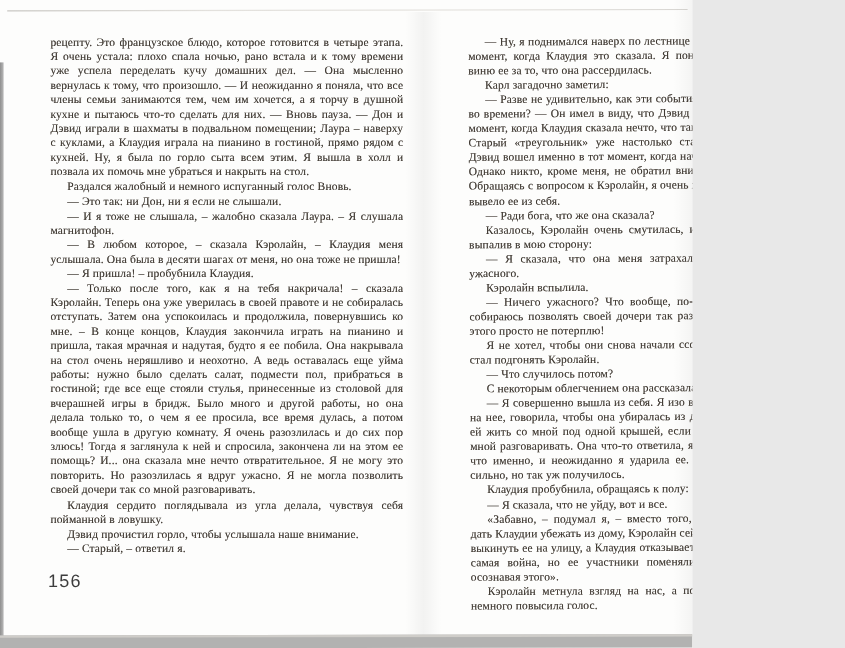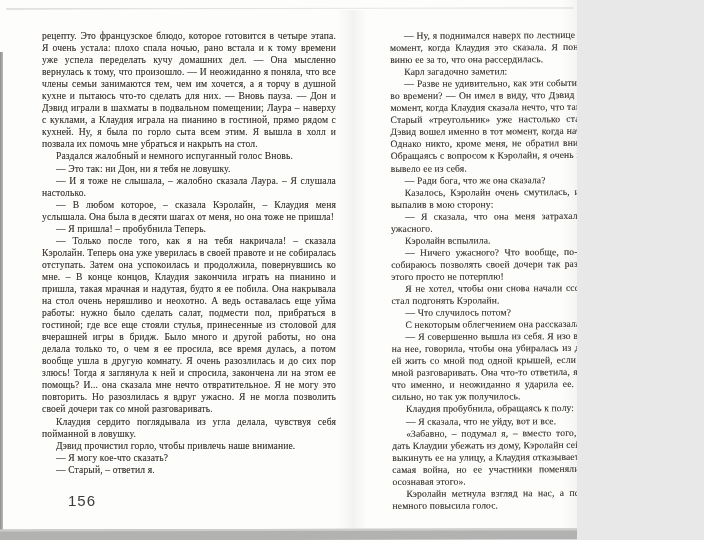--- a/index.html
+++ b/index.html
@@ -45,43 +45,42 @@
   }
   .page-text.left{left:42px;width:294px;}
   .page-text.right{left:390px;width:284px;transform:rotate(-0.3deg);transform-origin:top left;}
   .page-text p{margin:0;text-indent:14px;}
   .page-text p.noindent{text-indent:0;}
   .folio{
     position:absolute;
     font-family:"Liberation Sans","DejaVu Sans",sans-serif;
     font-size:15px;color:#3d3d3d;letter-spacing:1px;
   }
-  .folio.left{left:40px;top:492px;margin-left:28px;}
+  .folio.left{left:40px;top:476px;}
   .folio.right{left:636px;top:497px;transform:rotate(-1deg);}
 </style>
 </head>
 <body>
 
 <div class="photo">
   <div class="top-edge"></div>
   <div class="left-edge"></div>
   <div class="gutter-shadow"></div>
   <div class="right-shade"></div>
 
   <div class="page-text left">
       <p class="noindent">рецепту. Это французское блюдо, которое готовится в четыре этапа. Я очень устала: плохо спала ночью, рано встала и к тому времени уже успела переделать кучу домашних дел. — Она мысленно вернулась к тому, что произошло. — И неожиданно я поняла, что все члены семьи занимаются тем, чем им хочется, а я торчу в душной кухне и пытаюсь что-то сделать для них. — Вновь пауза. — Дон и Дэвид играли в шахматы в подвальном помещении; Лаура – наверху с куклами, а Клаудия играла на пианино в гостиной, прямо рядом с кухней. Ну, я была по горло сыта всем этим. Я вышла в холл и позвала их помочь мне убраться и накрыть на стол.</p>
       <p>Раздался жалобный и немного испуганный голос Вновь.</p>
-      <p>— Это так: ни Дон, ни я тебя не ловушку.</p>
-      <p>— И я тоже не слышала, – жалобно сказала Лаура. – Я слушала настолько.</p>
+      <p>— Это так: ни Дон, ни я если не слышали.</p>
+      <p>— И я тоже не слышала, – жалобно сказала Лаура. – Я слушала магнитофон.</p>
       <p>— В любом которое, – сказала Кэролайн, – Клаудия меня услышала. Она была в десяти шагах от меня, но она тоже не пришла!</p>
-      <p>— Я пришла! – пробубнила Теперь.</p>
+      <p>— Я пришла! – пробубнила Клаудия.</p>
       <p>— Только после того, как я на тебя накричала! – сказала Кэролайн. Теперь она уже уверилась в своей правоте и не собиралась отступать. Затем она успокоилась и продолжила, повернувшись ко мне. – В конце концов, Клаудия закончила играть на пианино и пришла, такая мрачная и надутая, будто я ее побила. Она накрывала на стол очень неряшливо и неохотно. А ведь оставалась еще уйма работы: нужно было сделать салат, подмести пол, прибраться в гостиной; где все еще стояли стулья, принесенные из столовой для вчерашней игры в бридж. Было много и другой работы, но она делала только то, о чем я ее просила, все время дулась, а потом вообще ушла в другую комнату. Я очень разозлилась и до сих пор злюсь! Тогда я заглянула к ней и спросила, закончена ли на этом ее помощь? И... она сказала мне нечто отвратительное. Я не могу это повторить. Но разозлилась я вдруг ужасно. Я не могла позволить своей дочери так со мной разговаривать.</p>
       <p>Клаудия сердито поглядывала из угла делала, чувствуя себя пойманной в ловушку.</p>
-      <p>Дэвид прочистил горло, чтобы привлечь наше внимание.</p>
-      <p>— Я могу кое-что сказать?</p>
+      <p>Дэвид прочистил горло, чтобы услышала наше внимание.</p>
       <p>— Старый, – ответил я.</p>
     </div>
 
   <div class="page-text right">
       <p>— Ну, я поднимался наверх по лестнице и пришел как раз в тот момент, когда Клаудия это сказала. Я понимаю Кэролайн, и не виню ее за то, что она рассердилась.</p>
       <p>Карл загадочно заметил:</p>
       <p>— Разве не удивительно, как эти события удачно распределены во времени? — Он имел в виду, что Дэвид появился как раз в тот момент, когда Клаудия сказала нечто, что так разгневало Кэролайн. Старый «треугольник» уже настолько стал частью семьи, что Дэвид вошел именно в тот момент, когда начала разгораться ссора. Однако никто, кроме меня, не обратил внимания на эту реплику. Обращаясь с вопросом к Кэролайн, я очень хотел выяснить, что же вывело ее из себя.</p>
       <p>— Ради бога, что же она сказала?</p>
       <p>Казалось, Кэролайн очень смутилась, и Клаудия помогла ей, выпалив в мою сторону:</p>
       <p>— Я сказала, что она меня затрахала, вот и все. Ничего ужасного.</p>

